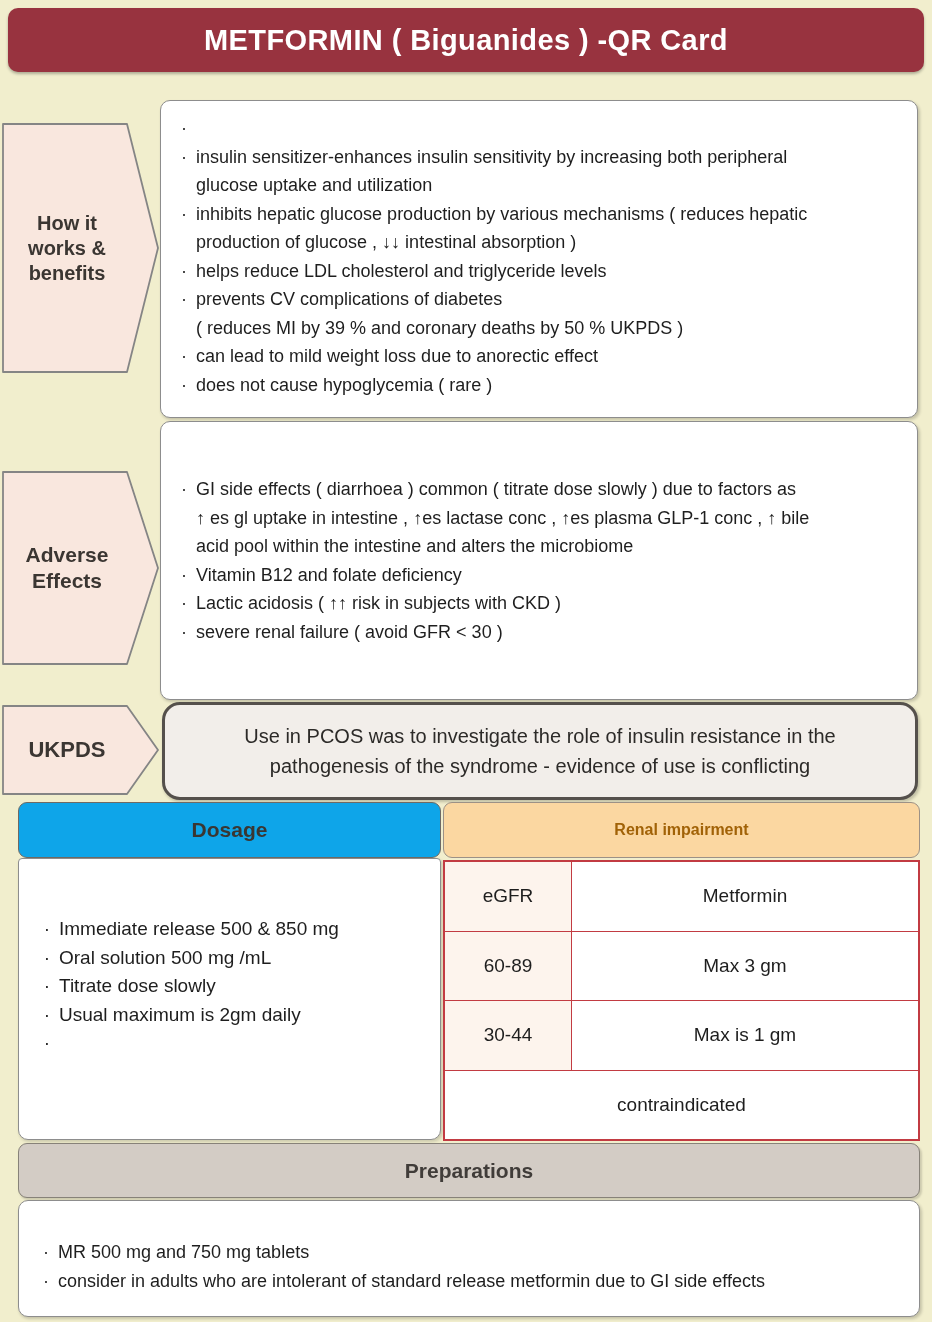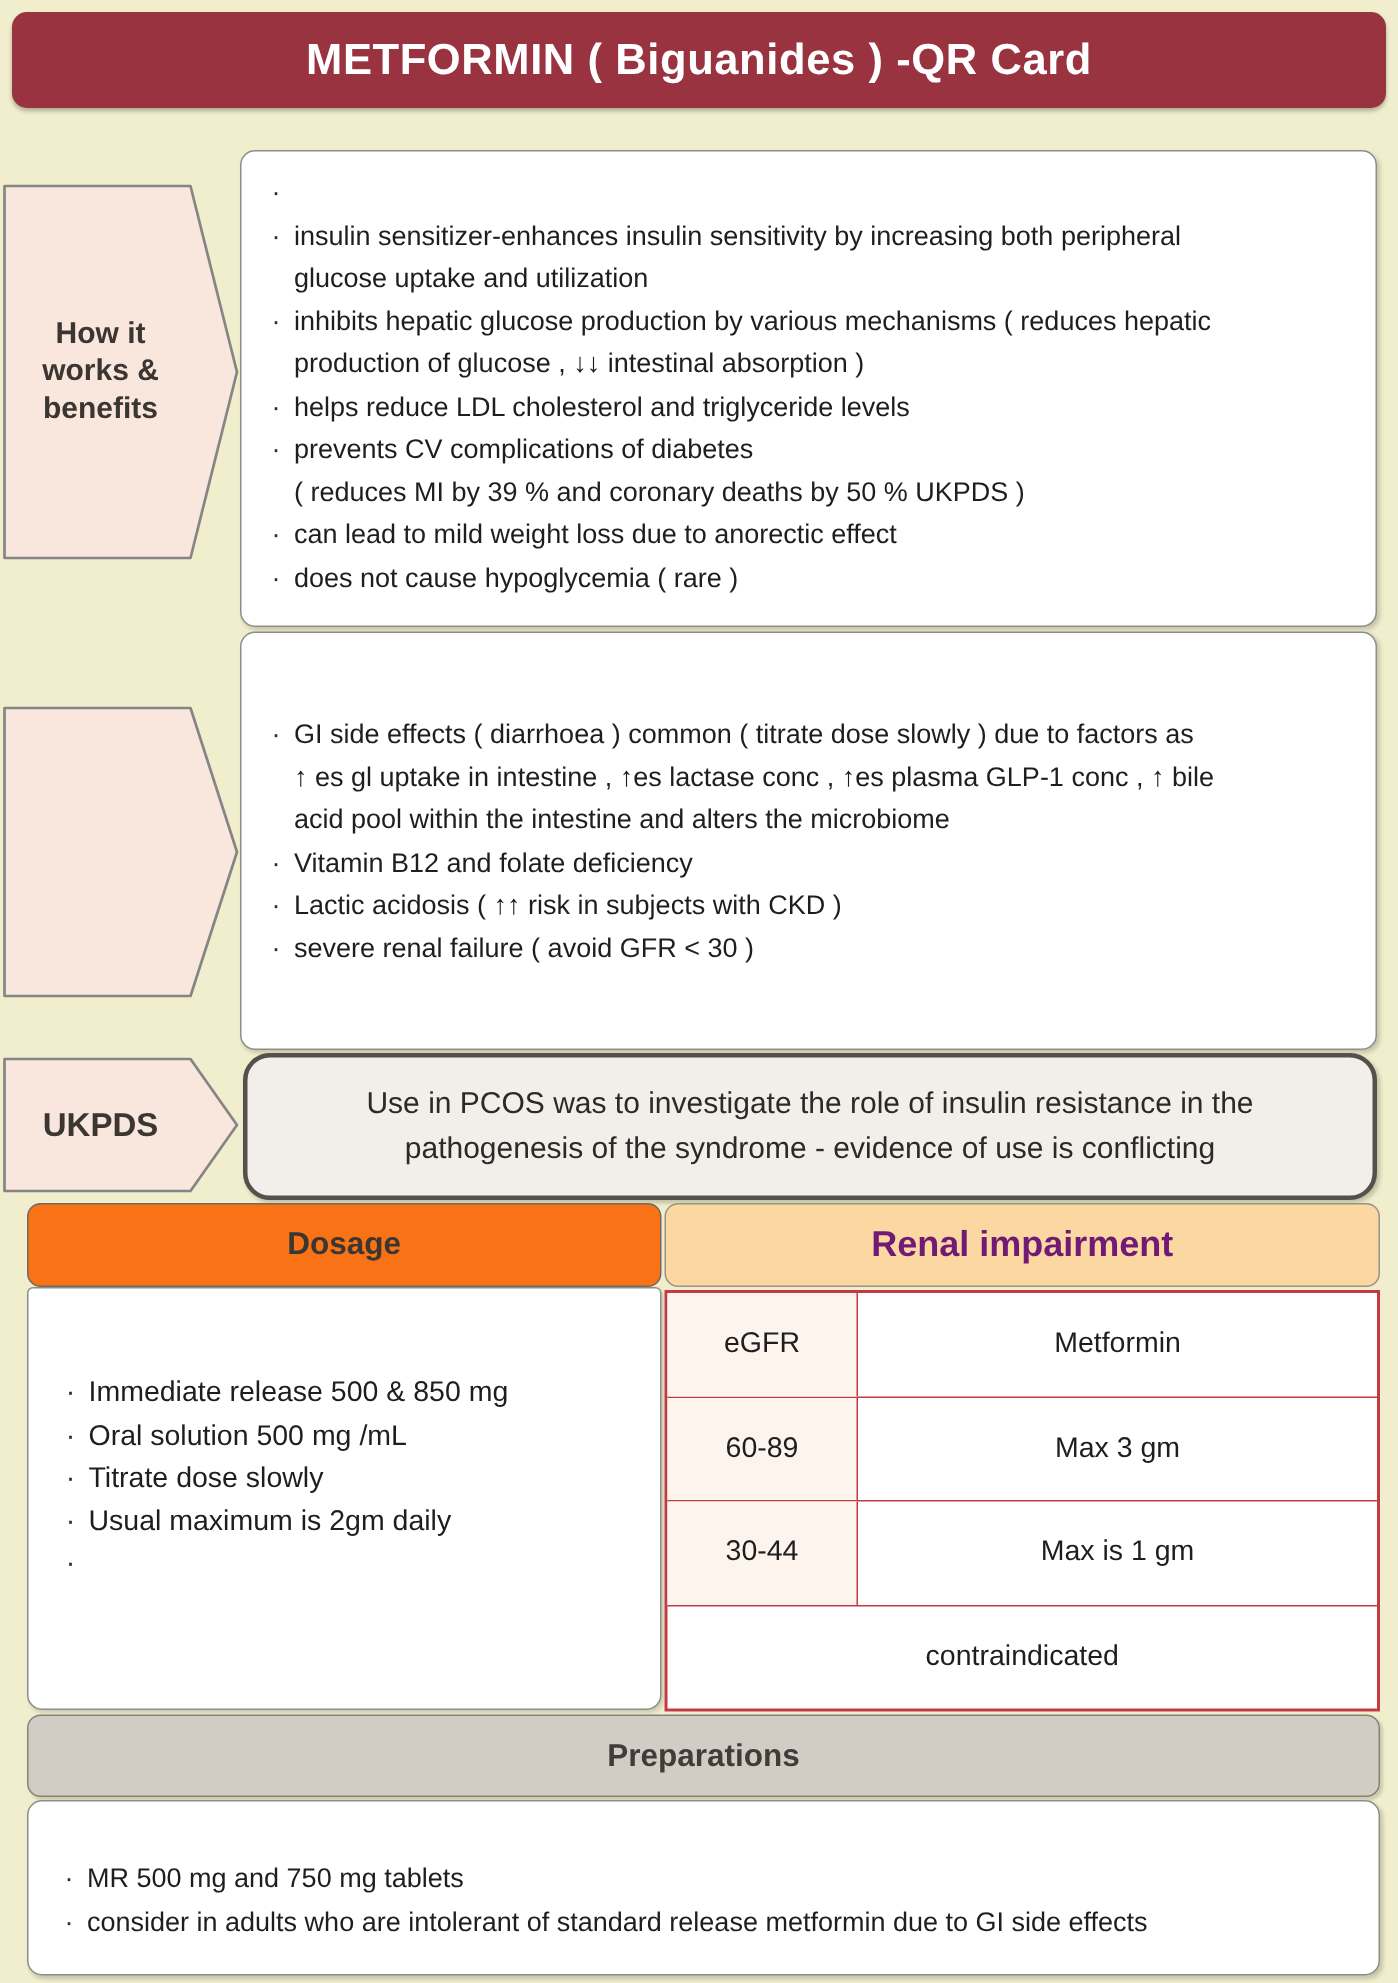--- a/index.html
+++ b/index.html
@@ -66,27 +66,27 @@
     white-space:pre-line; box-shadow:1.5px 2px 3px rgba(0,0,0,.2);
     padding:0 48px;
   }
   
   .band {
     position:absolute; display:flex; align-items:center; justify-content:center;
     font-weight:bold;
   }
   #dosage-header {
     left:18px; top:802px; width:423px; height:56px;
-    background:#f97316; border:1.6px solid #6f6a64; border-radius:9px;
+    background:#0ea5e9; border:1.6px solid #6f6a64; border-radius:9px;
     font-size:21px; color:#3a3632;
   }
   #renal-header {
     left:443px; top:802px; width:477px; height:56px;
     background:#fbd7a1; border:1.6px solid #9c9186; border-radius:9px;
-    font-size:24px; color:#701a75;
+    font-size:16px; color:#a16207;
   }
   #prep-header {
     left:18px; top:1143px; width:902px; height:55px;
     background:#d3ccc5; border:1.6px solid #878279; border-radius:9px;
     font-size:21px; color:#403c39;
     box-shadow:1.5px 2px 2px rgba(0,0,0,.15);
   }
   
   #panel-dosage {
     position:absolute; left:18px; top:858px; width:423px; height:282px;
@@ -183,20 +183,22 @@
           <span class="dot">·</span>
           <span class="btext">severe renal failure ( avoid GFR &lt; 30 )</span>
         </div>
       </div>
   </div>
 
   <div class="arrow-wrap" id="arrow-adverse">
     <svg width="162" height="200" viewBox="0 0 162 200">
       <polygon points="3,4 127,4 158,100 127,196 3,196" fill="#f9e7de" stroke="#858585" stroke-width="1.8" stroke-linejoin="round"></polygon>
     </svg>
+    <div class="arrow-label">Adverse
+Effects</div>
   </div>
 
   <div class="arrow-wrap" id="arrow-pcos">
     <svg width="162" height="96" viewBox="0 0 162 96">
       <polygon points="3,4 127,4 158,48 127,92 3,92" fill="#f9e7de" stroke="#858585" stroke-width="1.8" stroke-linejoin="round"></polygon>
     </svg>
     <div class="arrow-label">UKPDS</div>
   </div>
 
   <div id="pcos-note">Use in PCOS was to investigate the role of insulin resistance in the

